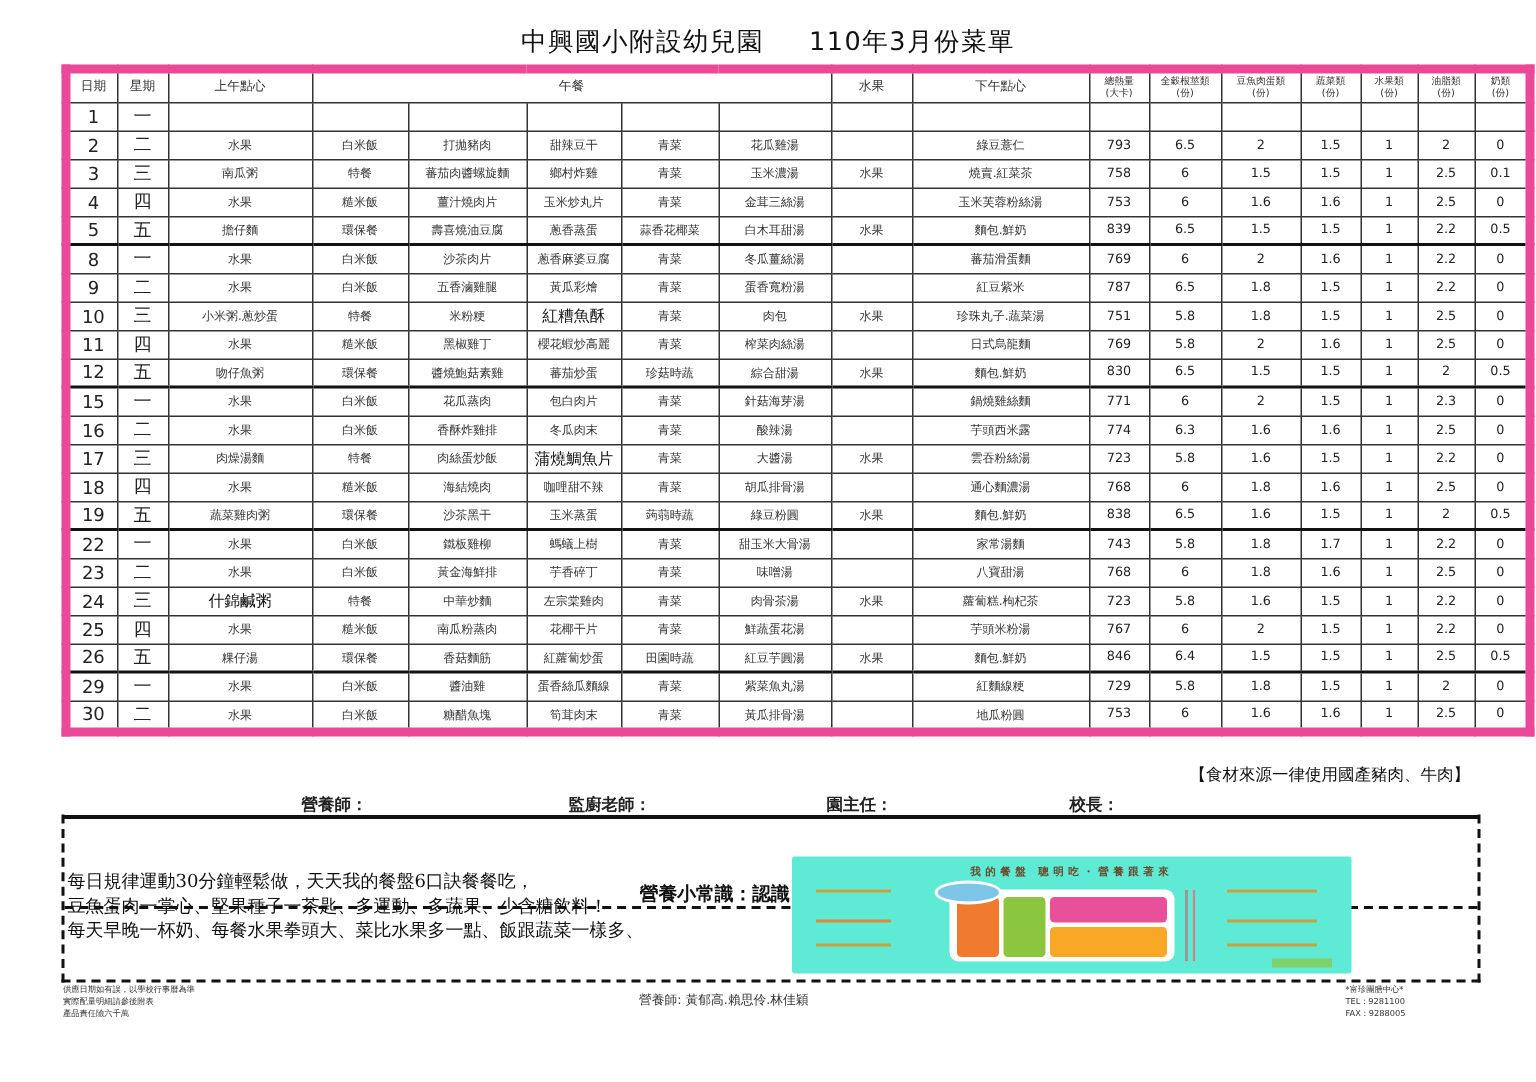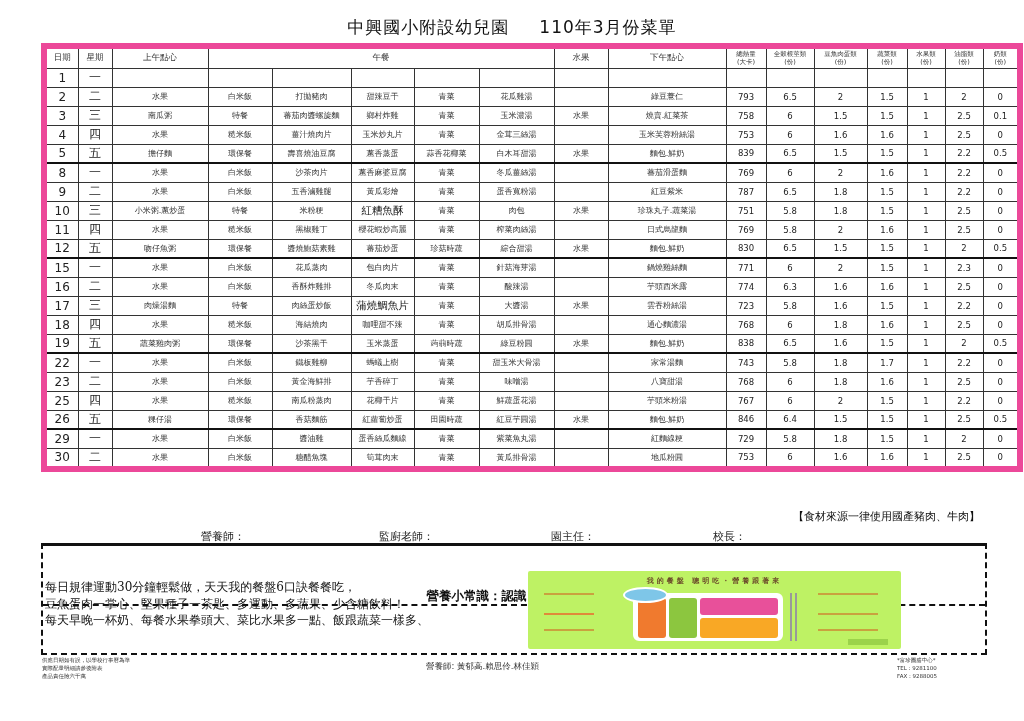--- a/index.html
+++ b/index.html
@@ -23,36 +23,36 @@
   table.menu th { font-weight: normal; font-size: 8.5px; height: 22px; }
   table.menu th.nut { font-size: 6.5px; line-height: 8px; }
   table.menu td.date, table.menu td.wd { font-size: 12px; color: #222; }
   table.menu td.num { font-size: 8.5px; color: #222; }
   table.menu td.big { font-size: 10.5px; color: #111; }
   table.menu tr.week-end td { border-bottom: 2.5px solid #111; }
   .note-source {
     position: absolute; top: 509px; right: 44px; font-size: 11px; color: #111;
   }
   .signs { position: absolute; top: 529px; left: 0; width: 1024px; height: 16px; font-size: 11px; color: #222; }
-  .signs span { position: absolute; }
+  .signs span { position: absolute; font-weight: bold; }
   .tips {
     position: absolute; top: 543px; left: 41px; width: 946px; height: 112px;
     border: 2px solid #111; border-top: 3px solid #111; border-style: solid dashed dashed dashed;
   }
   .tips-header {
     height: 20px; text-align: center; font-size: 12.5px; font-weight: bold; color: #111;
     border-bottom: 2px dashed #111; line-height: 19px; margin-top: 40px;
   }
   .tips-text {
     position: absolute; left: 2px; top: 33px; font-family: "DejaVu Serif", "Liberation Serif", serif;
     font-size: 12px; line-height: 16.5px; color: #111;
   }
   .plate-banner {
     position: absolute; left: 485px; top: 25px; width: 373px; height: 78px;
-    background: #bef264; border-radius: 2px; overflow: hidden;
+    background: #5eead4; border-radius: 2px; overflow: hidden;
   }
   .plate-banner .pb-title { position: absolute; top: 5px; left: 0; width: 100%; text-align: center; font-size: 7px; color: #6b4a2a; letter-spacing: 3px; font-weight: bold; }
   .plate { position: absolute; left: 105px; top: 22px; width: 150px; height: 48px; border: 2px solid #fff; border-radius: 6px; background: #fff; }
   .plate .sec { position: absolute; border-radius: 3px; }
   .milk { position: absolute; left: 95px; top: 16px; width: 45px; height: 16px; border-radius: 50%; background: #7ec6e8; border: 2px solid #fff; }
   .chop { position: absolute; top: 22px; width: 2px; height: 48px; background: #fff; border: 1px solid #999; }
   .side-lines { position: absolute; height: 2px; background: #c9a23f; }
   .footer-left { position: absolute; left: 42px; top: 656px; font-size: 5.5px; line-height: 8px; color: #333; }
   .footer-center { position: absolute; left: 426px; top: 661px; font-size: 8.5px; color: #333; }
   .footer-right { position: absolute; left: 897px; top: 656px; font-size: 5.5px; line-height: 8px; color: #333; }
@@ -419,20 +419,39 @@
         <td>八寶甜湯</td>
         <td class="num">768</td>
         <td class="num">6</td>
         <td class="num">1.8</td>
         <td class="num">1.6</td>
         <td class="num">1</td>
         <td class="num">2.5</td>
         <td class="num">0</td>
       </tr>
       <tr>
+        <td class="date">24</td>
+        <td class="wd">三</td>
+        <td class="big">什錦鹹粥</td>
+        <td>特餐</td>
+        <td>中華炒麵</td>
+        <td>左宗棠雞肉</td>
+        <td>青菜</td>
+        <td>肉骨茶湯</td>
+        <td>水果</td>
+        <td>蘿蔔糕.枸杞茶</td>
+        <td class="num">723</td>
+        <td class="num">5.8</td>
+        <td class="num">1.6</td>
+        <td class="num">1.5</td>
+        <td class="num">1</td>
+        <td class="num">2.2</td>
+        <td class="num">0</td>
+      </tr>
+      <tr>
         <td class="date">25</td>
         <td class="wd">四</td>
         <td>水果</td>
         <td>糙米飯</td>
         <td>南瓜粉蒸肉</td>
         <td>花椰干片</td>
         <td>青菜</td>
         <td>鮮蔬蛋花湯</td>
         <td></td>
         <td>芋頭米粉湯</td>

